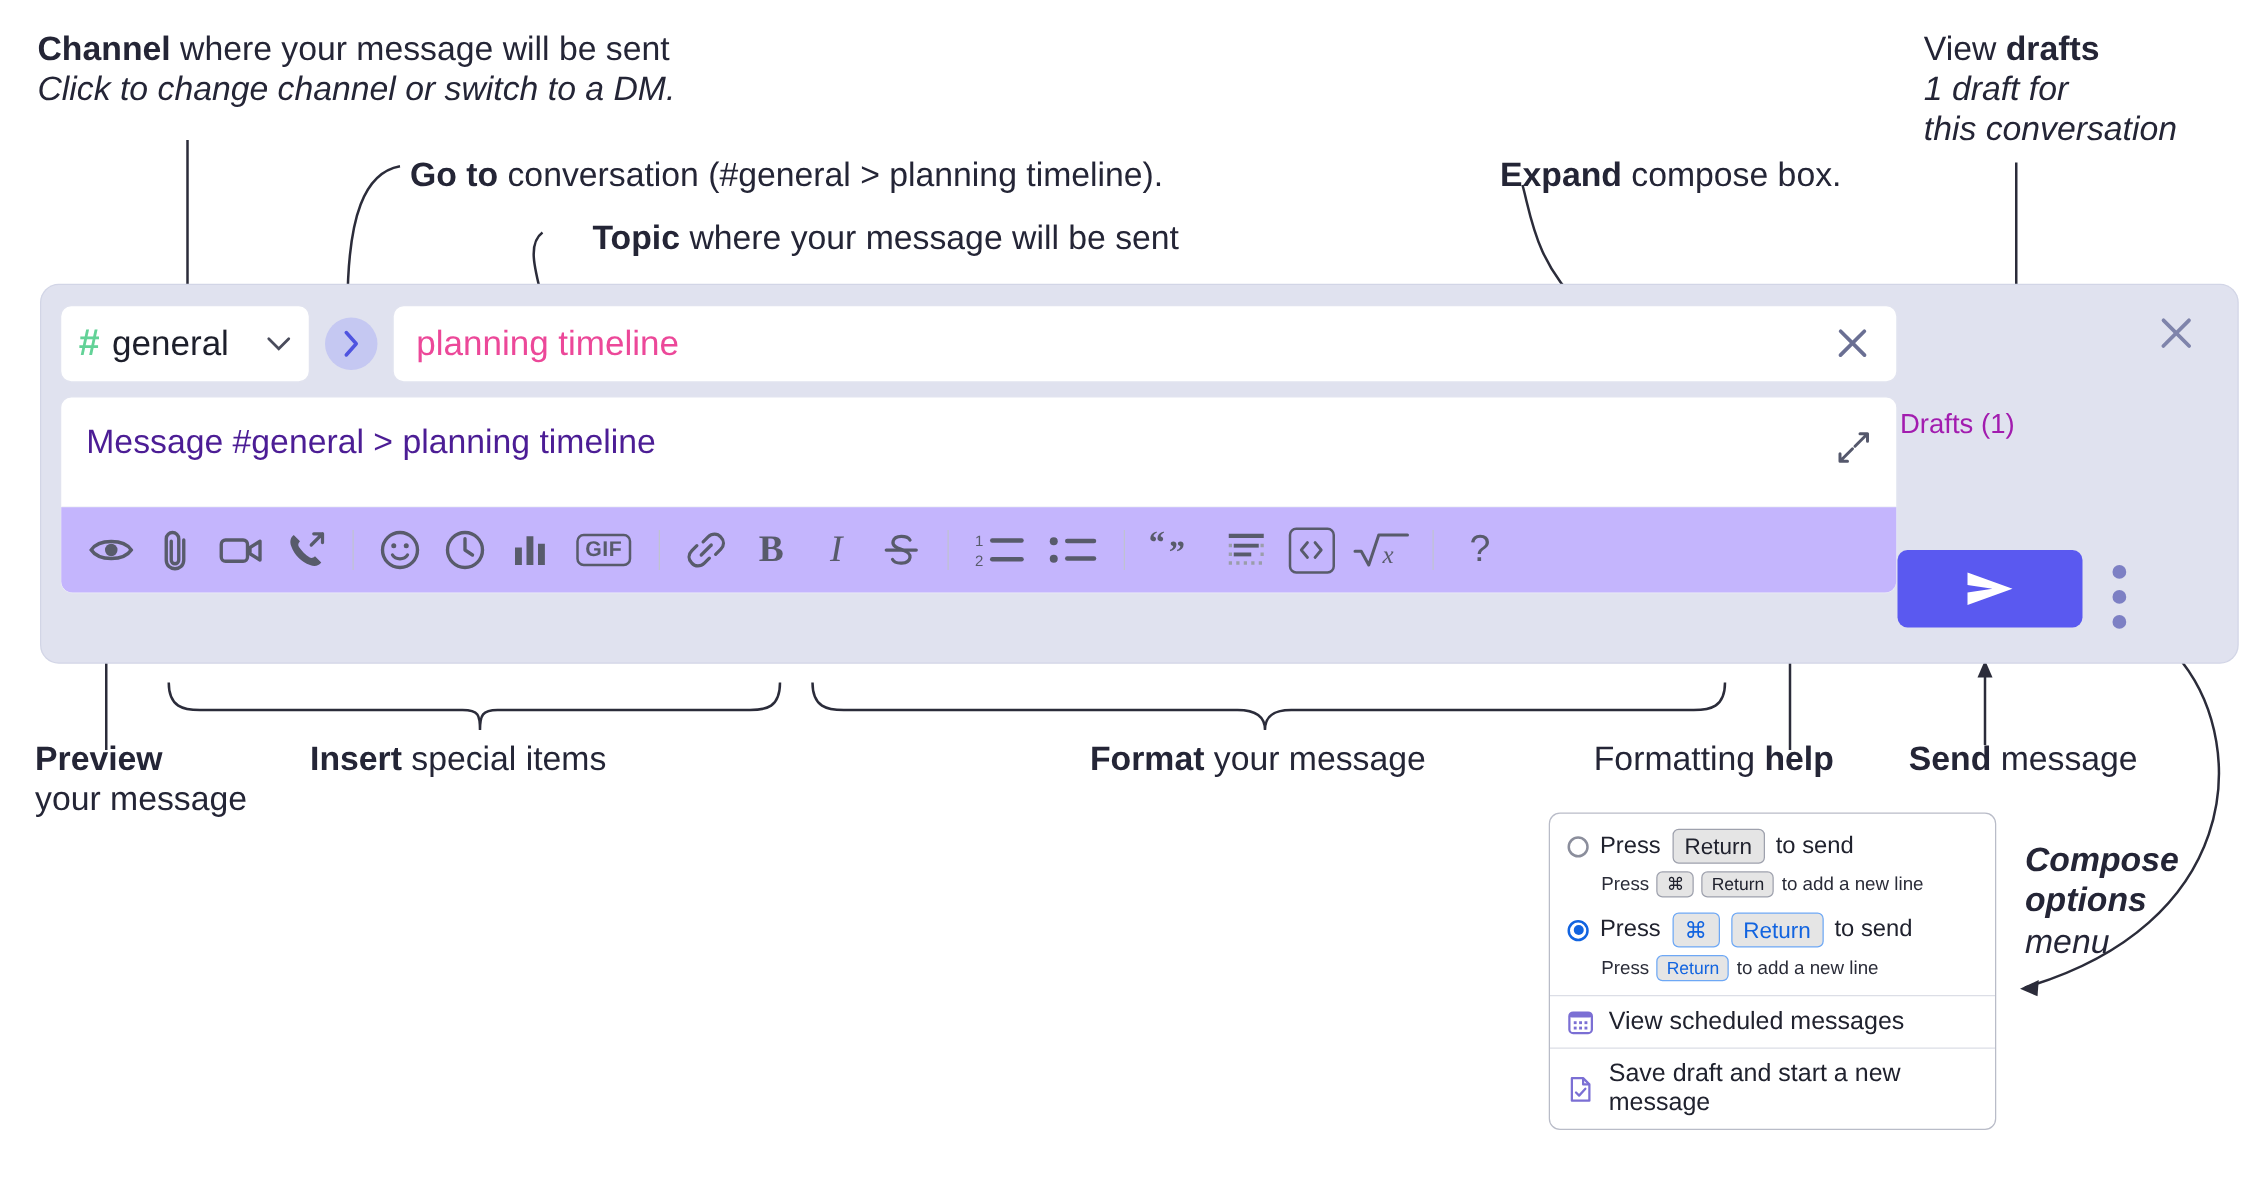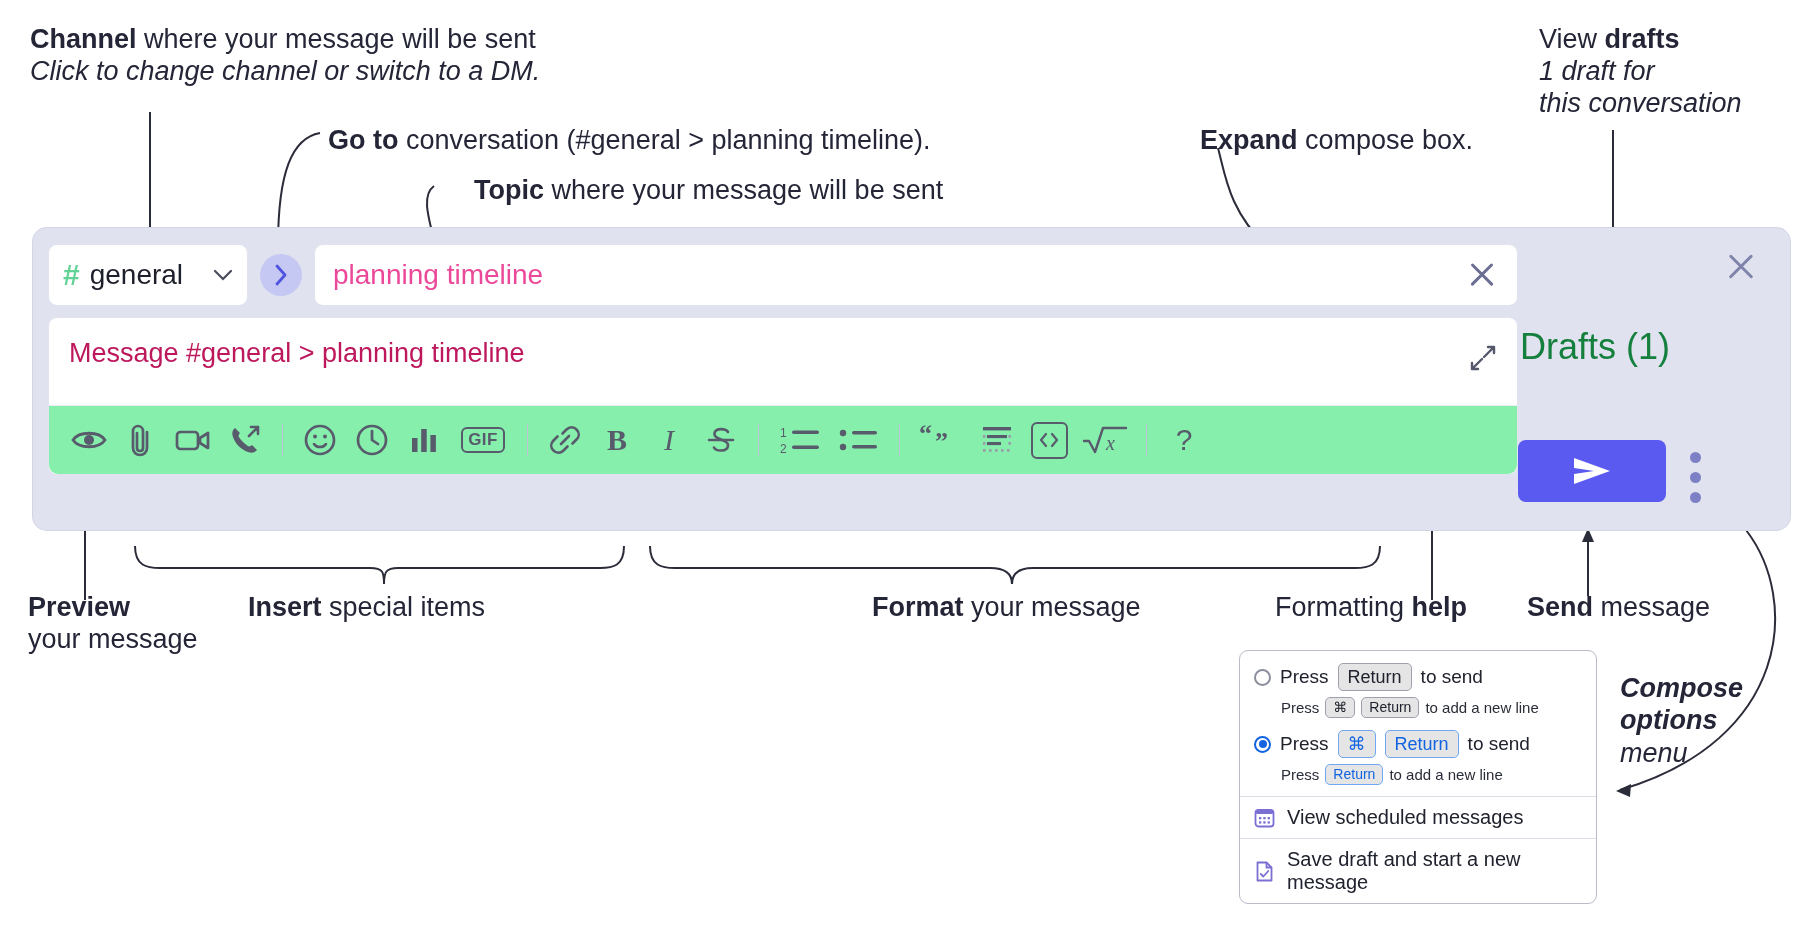--- a/index.html
+++ b/index.html
@@ -65,27 +65,27 @@
 
   
   .msgbox{
     margin-top:11px;background:#fff;border:1px solid #e1e3ef;border-radius:9px;
     position:relative;
   }
   .msg-input{
     height:87px;display:flex;align-items:flex-start;padding:20px 20px 0 20px;
     box-sizing:border-box;
   }
-  .placeholder{font-size:27px;color:#be185d;}
+  .placeholder{font-size:27px;color:#4c1d95;}
   .expand-ico{position:absolute;right:20px;top:26px;width:28px;height:28px;color:#55586c;}
 
   .toolbar{
     border-top:1px solid #eceef5;
     height:68px;display:flex;align-items:center;gap:0;padding:0 14px;
-    background:#86efac;border-radius:0 0 9px 9px;
+    background:#c4b5fd;border-radius:0 0 9px 9px;
   }
   .tb-item{
     width:52px;height:52px;display:flex;align-items:center;justify-content:center;
     color:#585b6b;
   }
   .tb-sep{width:1px;height:32px;background:#bfc2d2;margin:0 11px;flex:0 0 auto;}
   .gif-box{
     border:2.6px solid #585b6b;border-radius:6px;padding:1px 5px;
     font-size:17px;font-weight:700;letter-spacing:.4px;color:#585b6b;
   }
@@ -101,21 +101,21 @@
   .right-col{position:absolute;right:22px;top:16px;width:250px;height:272px;}
   .panel-close{
     position:absolute;right:8px;top:4px;width:38px;height:38px;
   }
   .panel-close::before,.panel-close::after{
     content:"";position:absolute;left:3px;top:17px;width:32px;height:3.2px;
     background:#7f84ab;border-radius:2px;
   }
   .panel-close::before{transform:rotate(45deg);}
   .panel-close::after{transform:rotate(-45deg);}
-  .drafts-link{position:absolute;left:2px;top:82px;font-size:36px;color:#15803d;}
+  .drafts-link{position:absolute;left:2px;top:82px;font-size:22px;color:#a21caf;}
   .send-btn{
     position:absolute;left:0;top:196px;width:148px;height:62px;border-radius:8px;
     background:#5a59f0;display:flex;align-items:center;justify-content:center;
   }
   .kebab{position:absolute;left:172px;top:208px;width:12px;}
   .kebab i{display:block;width:11px;height:11px;border-radius:50%;background:#7d80c4;margin-bottom:9px;}
 
   
   #options-menu{
     position:absolute;left:1239px;top:650px;width:358px;

